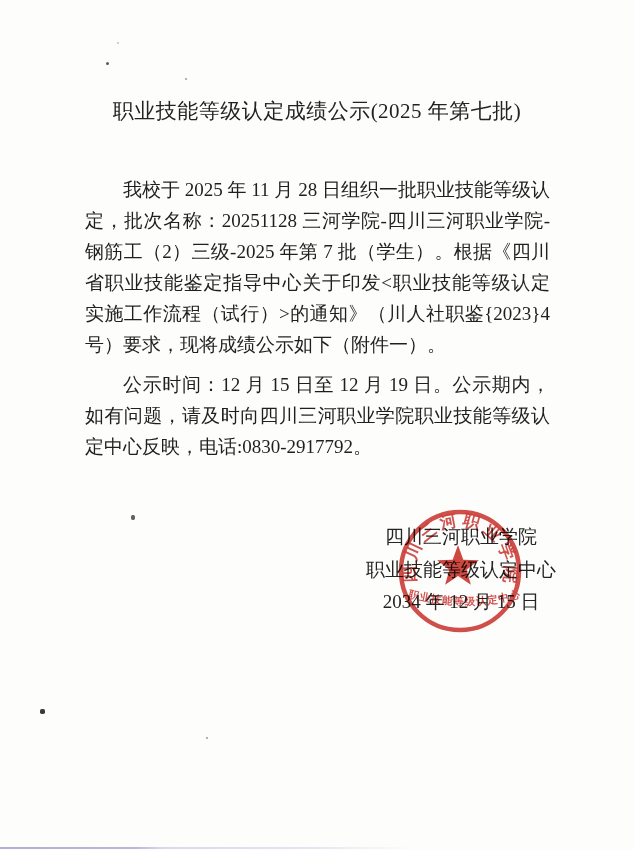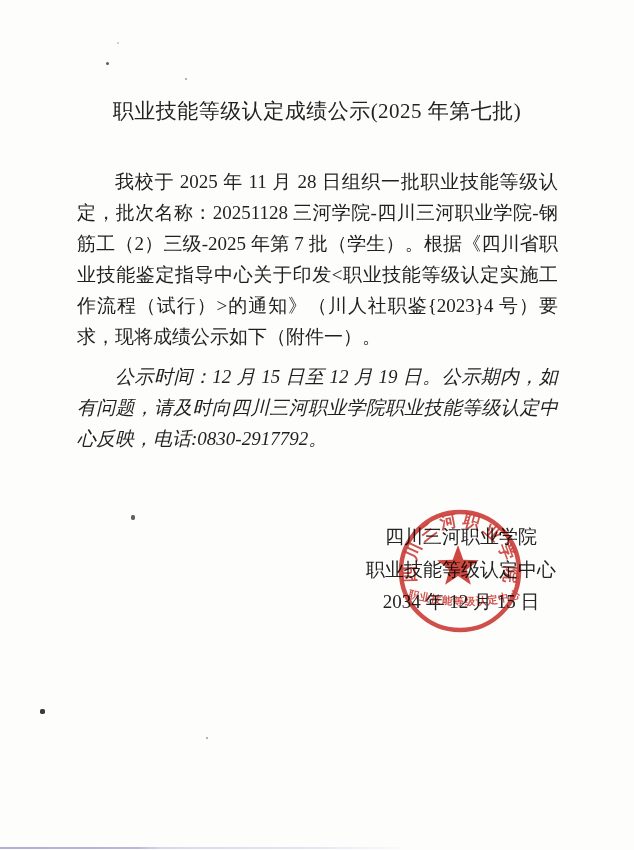--- a/index.html
+++ b/index.html
@@ -24,26 +24,25 @@
   }
   .doc-body{
     position:absolute;
     left:77px;top:166px;width:481px;
     font-size:19px;
     line-height:31px;
     text-align:justify;
     text-justify:inter-character;
   }
   .doc-body p{
-    margin:0;
+    margin:8px;
     text-indent:2em;
   }
   .doc-body p + p{
     margin-top:9px;
-    font-style:italic;
   }
   .signature{
     position:absolute;
     left:331px;top:521px;width:260px;
     text-align:center;
     font-size:19px;
     line-height:32.5px;
     color:#242424;
   }
   .signature div{white-space:nowrap;}

